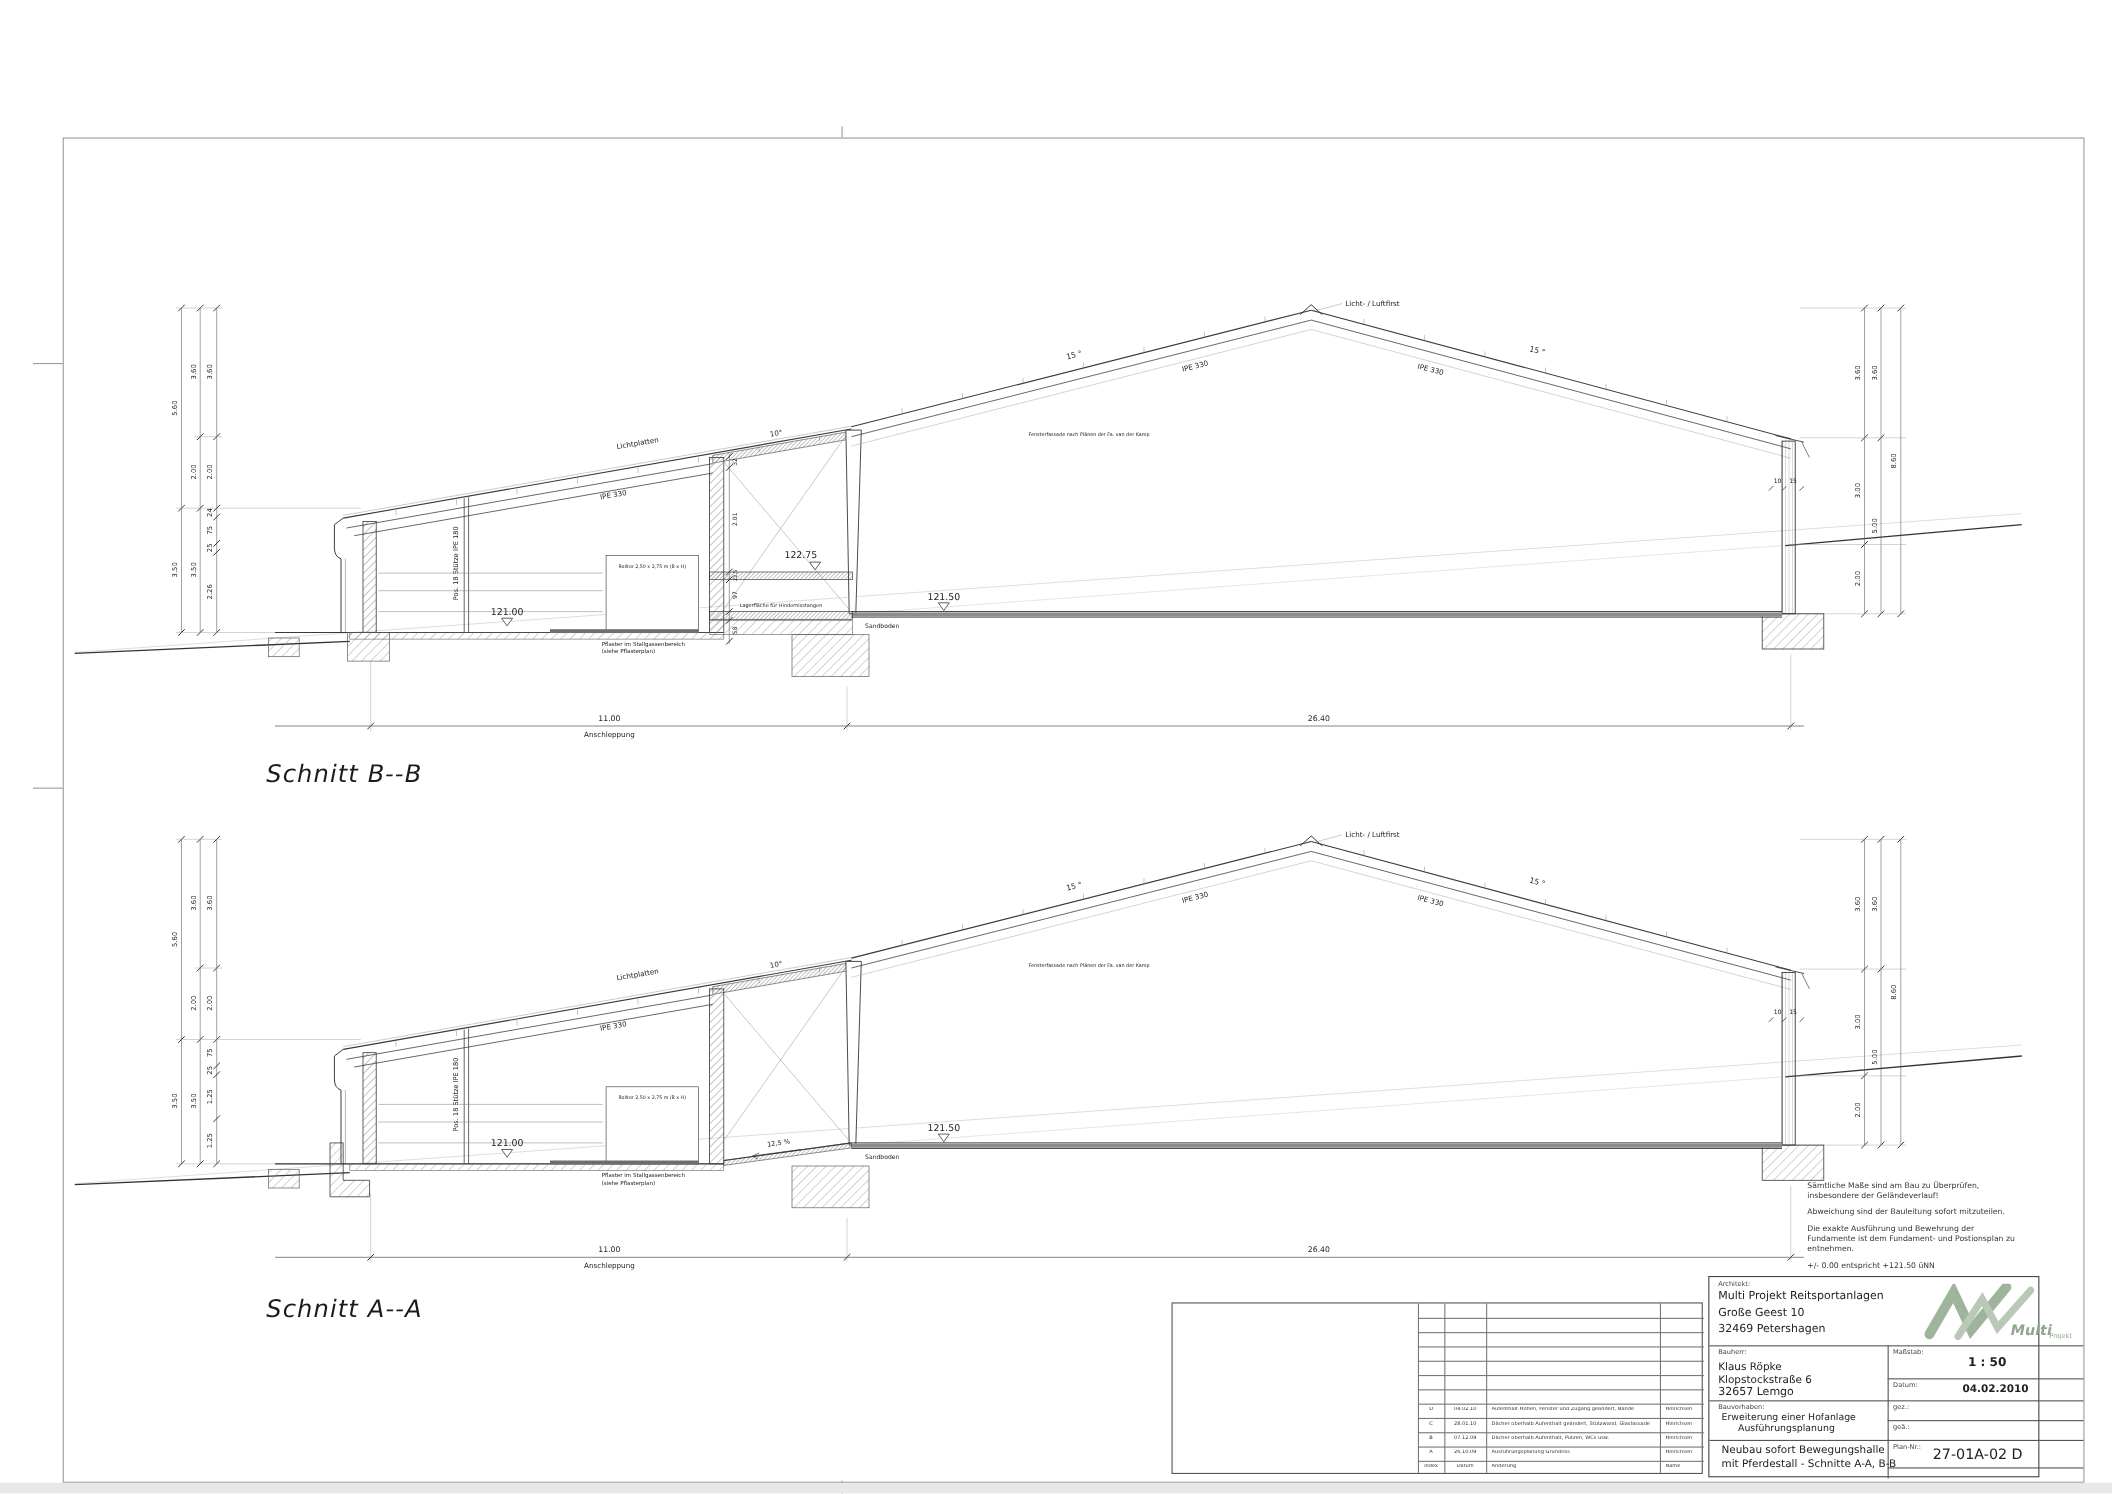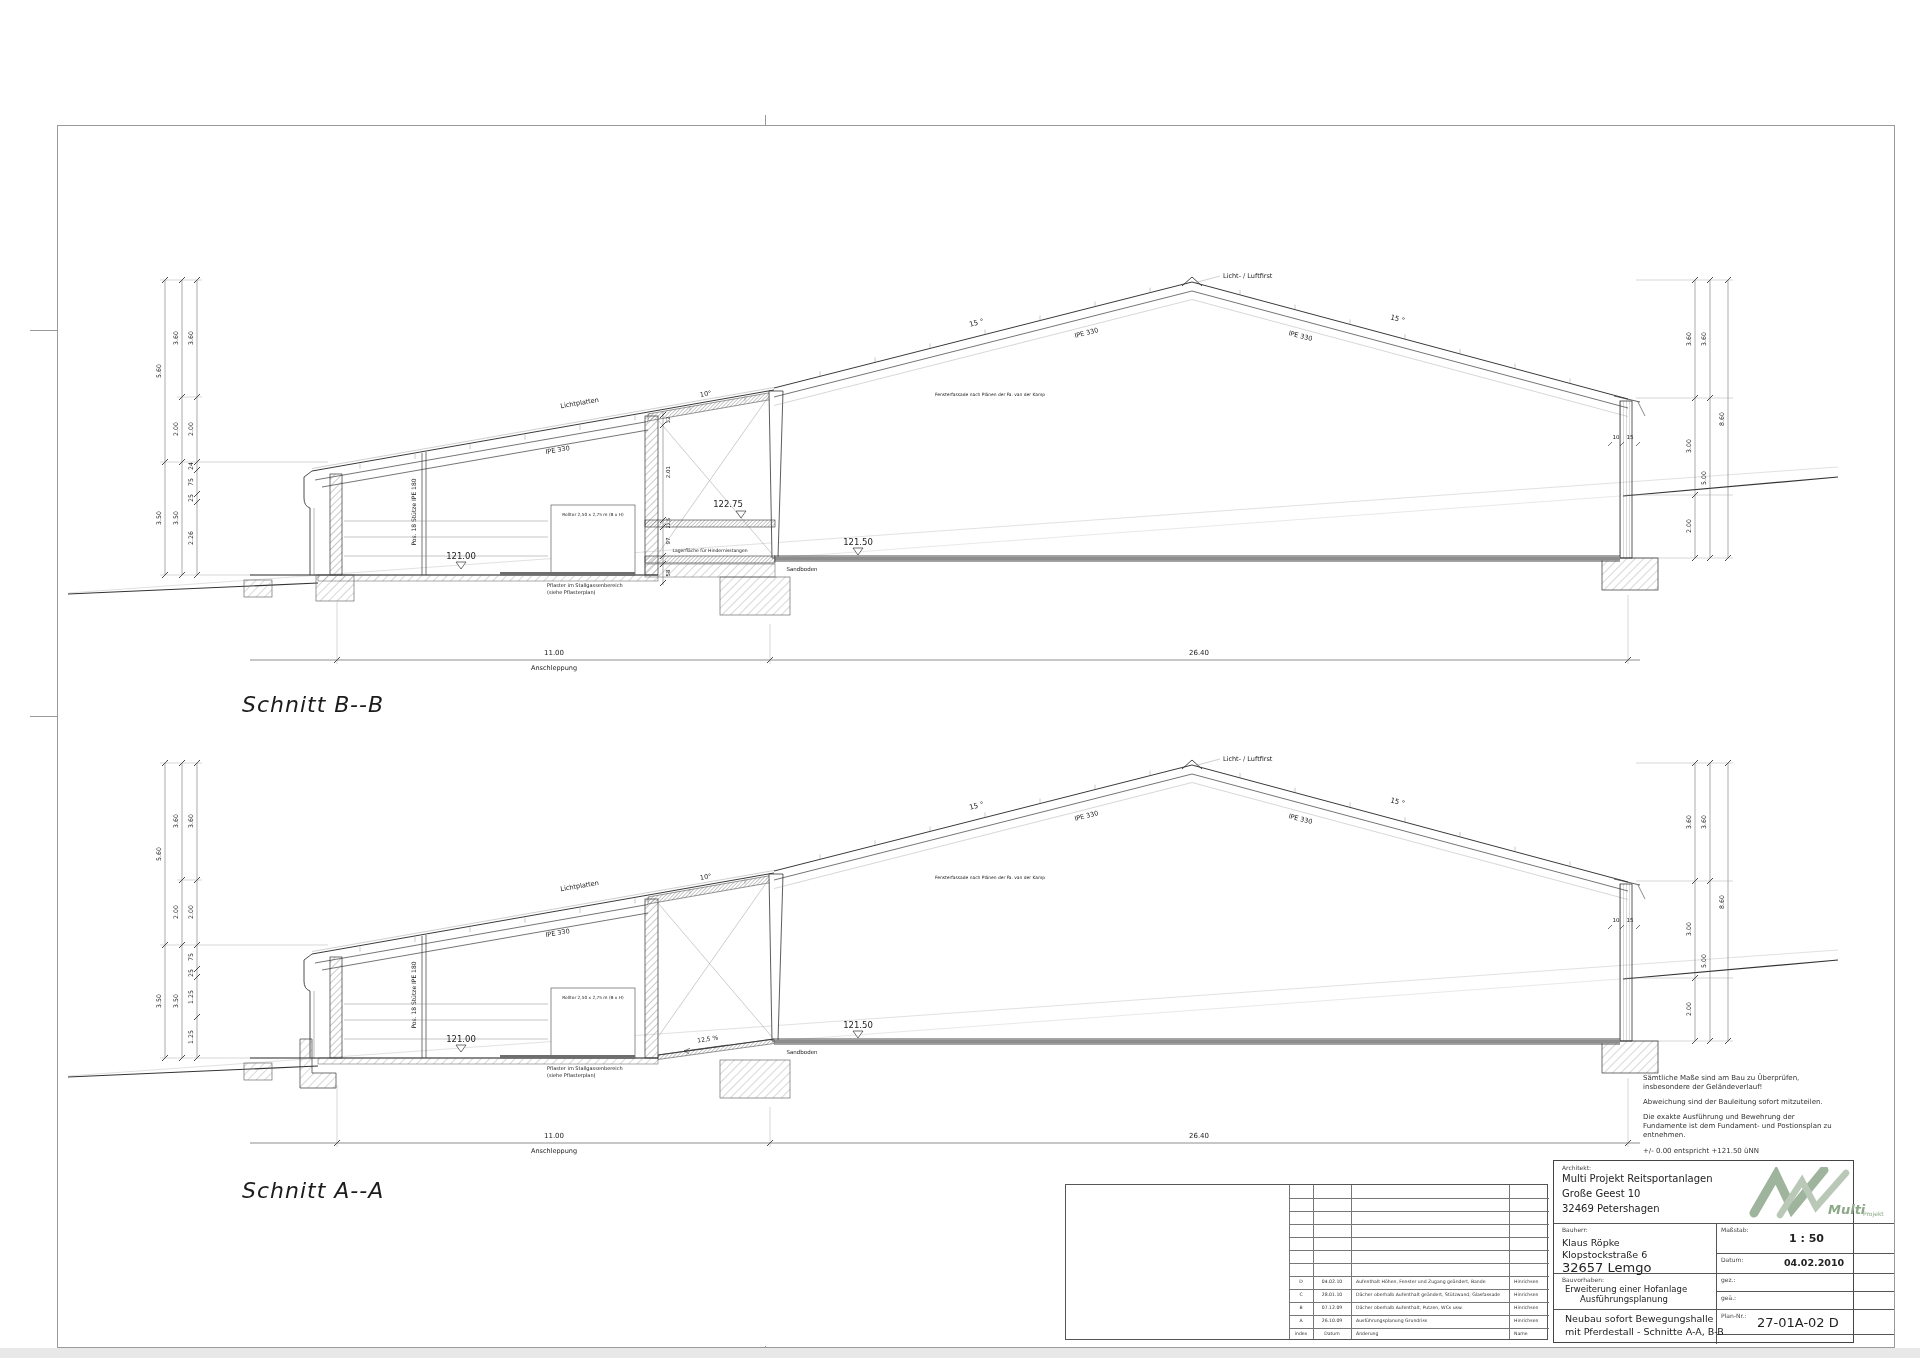--- a/index.html
+++ b/index.html
@@ -451,21 +451,21 @@
     <svg class="logo" viewBox="0 0 142 54">
       <path d="M8,46 L30,8 L46,42 L78,3" stroke="#9fb49c" stroke-width="9" fill="none" stroke-linecap="round"></path>
       <path d="M34,48 L56,14 L70,40 L100,6" stroke="#bac8b7" stroke-width="6.5" fill="none" stroke-linecap="round"></path>
       <text x="82" y="47" font-size="13" font-style="italic" font-weight="bold" fill="#8da889">Multi</text>
       <text x="117" y="49" font-size="6" fill="#8da889">Projekt</text>
     </svg>
 
     <div class="tb-label" style="left:8px;top:65px;">Bauherr:</div>
     <div class="tb-text" style="left:8px;top:76px;font-size:9.5px;text-align:right;">Klaus Röpke</div>
     <div class="tb-text" style="left:8px;top:88px;font-size:9.5px;">Klopstockstraße 6</div>
-    <div class="tb-text" style="left:8px;top:99px;font-size:13px;text-align:right;">32657 Lemgo</div>
+    <div class="tb-text" style="left:8px;top:99px;font-size:10px;text-align:right;">32657 Lemgo</div>
 
     <div class="tb-label" style="left:167px;top:65px;">Maßstab:</div>
     <div class="tb-text" style="left:235px;top:71px;font-size:11px;font-weight:bold;">1 : 50</div>
     <div class="tb-label" style="left:167px;top:95px;">Datum:</div>
     <div class="tb-text" style="left:230px;top:96px;font-size:9.5px;font-weight:bold;">04.02.2010</div>
 
     <div class="tb-label" style="left:8px;top:115px;">Bauvorhaben:</div>
     <div class="tb-text" style="left:11px;top:123px;font-size:8.5px;">Erweiterung einer Hofanlage</div>
     <div class="tb-text" style="left:26px;top:133px;font-size:8.5px;">Ausführungsplanung</div>
     <div class="tb-label" style="left:167px;top:115px;">gez.:</div>

